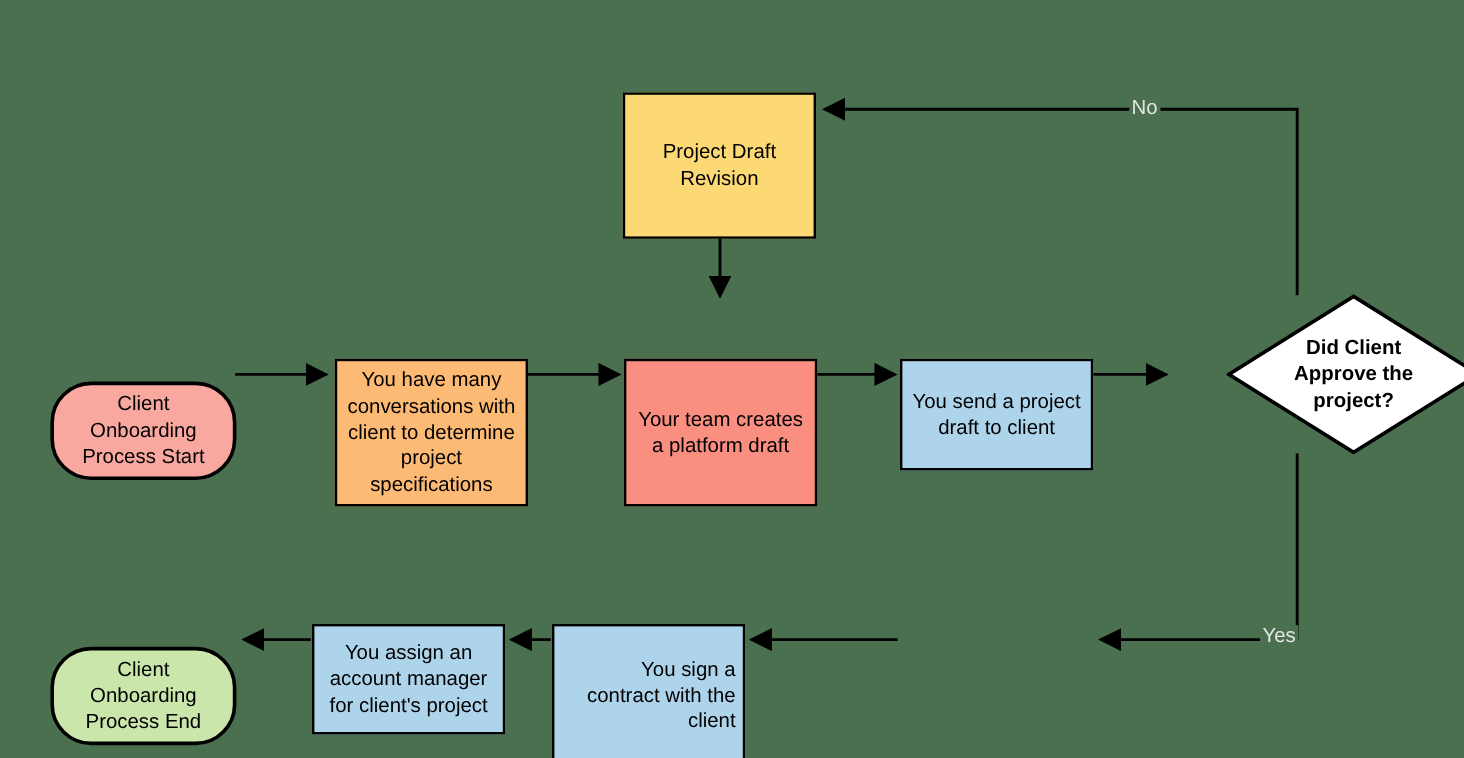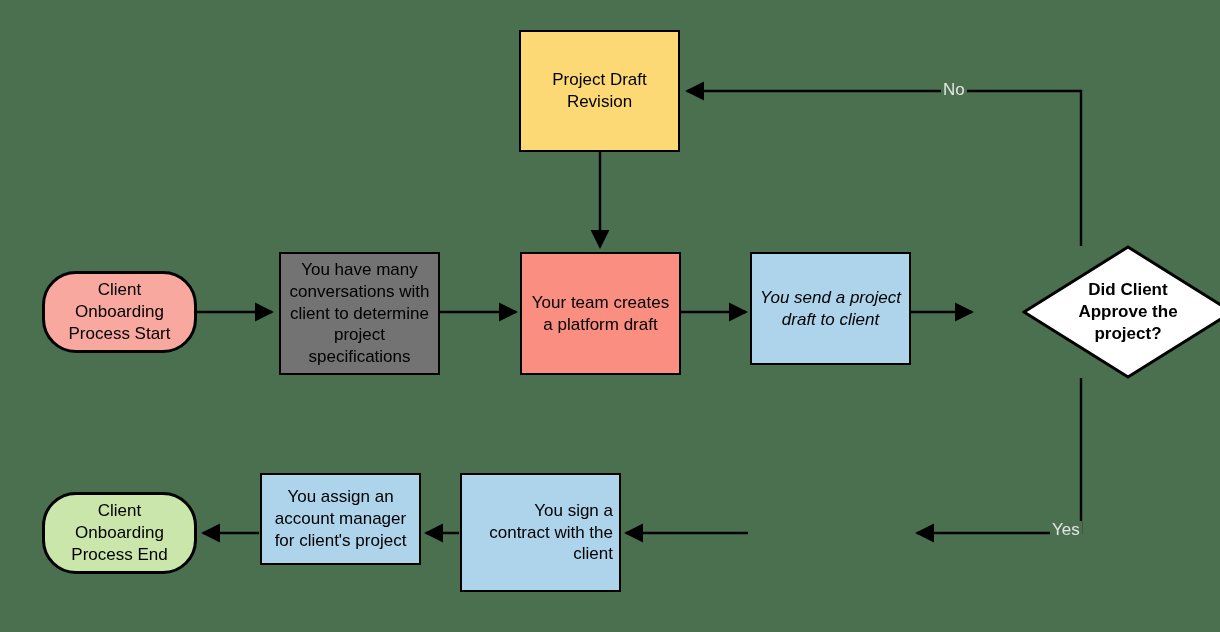--- a/index.html
+++ b/index.html
@@ -31,20 +31,21 @@
     box-sizing: border-box;
     border: 2px solid #000000;
     display: flex;
     align-items: center;
     justify-content: center;
     text-align: center;
     color: #000000;
     font-size: 17px;
     line-height: 1.28;
     padding: 4px 6px;
+    margin-top: 47px;
   }
   .node.terminal {
     border-radius: 34px;
     border-width: 3px;
   }
   .node-label {
     display: block;
     width: 100%;
     white-space: pre-line;
   }
@@ -132,34 +133,34 @@
       <line x1="259" y1="533" x2="203" y2="533" stroke="#000000" stroke-width="2.4" marker-end="url(#arrow)"></line>
     </g>
   </svg>
 
   <div class="node terminal" style="left:42px; top:271px; width:155px; height:82px; background:#f9a8a0;">
     <span class="node-label">Client
 Onboarding
 Process Start</span>
   </div>
 
-  <div class="node" style="left:279px; top:252px; width:161px; height:123px; background:#737373;">
+  <div class="node" style="left:279px; top:252px; width:161px; height:123px; background:#fdba74;">
     <span class="node-label">You have many
 conversations with
 client to determine
 project
 specifications</span>
   </div>
 
   <div class="node" style="left:520px; top:252px; width:161px; height:123px; background:#fa8e80;">
     <span class="node-label">Your team creates
 a platform draft</span>
   </div>
 
-  <div class="node" style="left:750px; top:252px; width:161px; height:113px; background:#aed4ec;font-style:italic;">
+  <div class="node" style="left:750px; top:252px; width:161px; height:93px; background:#aed4ec;">
     <span class="node-label">You send a project
 draft to client</span>
   </div>
 
   <div class="diamond-wrap" style="left:1022px; top:245px; width:212px; height:134px;font-weight:bold;">
     <svg width="212" height="134" viewBox="0 0 212 134" xmlns="http://www.w3.org/2000/svg">
       <polygon points="106,2 210,67 106,132 2,67" fill="#ffffff" stroke="#000000" stroke-width="3"></polygon>
     </svg>
     <div class="diamond-label">Did Client
 Approve the

